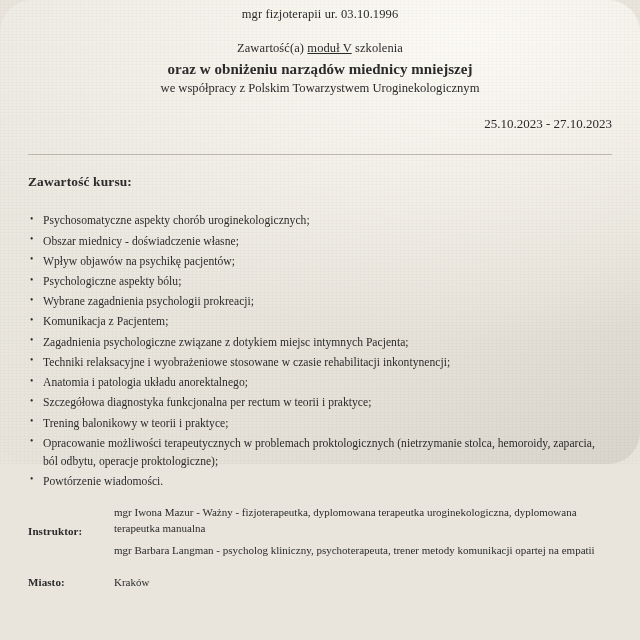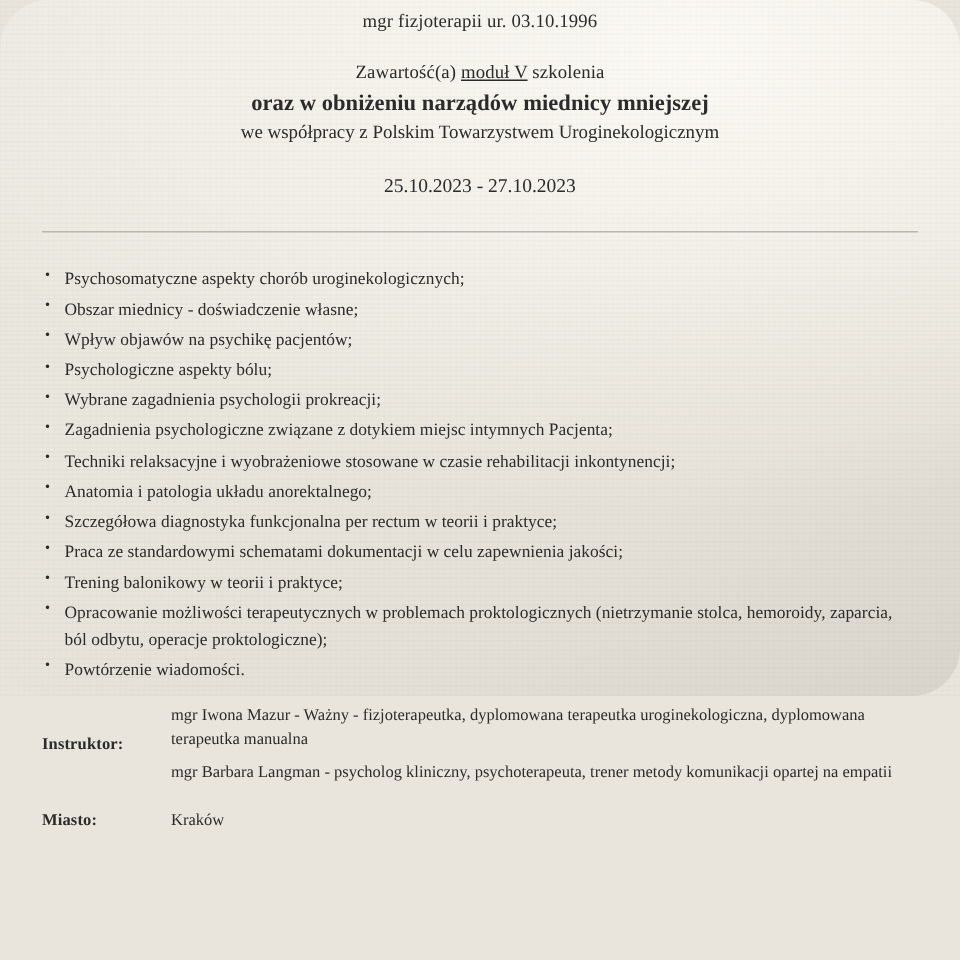--- a/index.html
+++ b/index.html
@@ -63,21 +63,21 @@
     letter-spacing: 0.05px;
     padding-top: 2px;
   }
   .hdr-coop {
     text-align: center;
     font-size: 12.6px;
     line-height: 1.35;
     padding-top: 1px;
   }
   .hdr-dates {
-    text-align: center;
+    text-align: right;
     font-size: 13px;
     padding-top: 19px;
   }
 
   .divider {
     height: 0;
     border: 0;
     border-top: 1px solid #b3ada1;
     margin: 22px 0 0 0;
     opacity: 0.85;
@@ -144,32 +144,33 @@
 
       <div class="hdr-title">oraz w obniżeniu narządów miednicy mniejszej</div>
 
       <div class="hdr-coop">we współpracy z Polskim Towarzystwem Uroginekologicznym</div>
 
       <div class="hdr-dates">25.10.2023 - 27.10.2023</div>
     </div>
 
     <hr class="divider">
 
+    <div class="section-title">Zawartość kursu:</div>
 
     <ul class="course-list">
       <li>Psychosomatyczne aspekty chorób uroginekologicznych;</li>
       <li>Obszar miednicy - doświadczenie własne;</li>
       <li>Wpływ objawów na psychikę pacjentów;</li>
       <li>Psychologiczne aspekty bólu;</li>
       <li>Wybrane zagadnienia psychologii prokreacji;</li>
+      <li>Komunikacja z Pacjentem;</li>
       <li>Zagadnienia psychologiczne związane z dotykiem miejsc intymnych Pacjenta;</li>
       <li>Techniki relaksacyjne i wyobrażeniowe stosowane w czasie rehabilitacji inkontynencji;</li>
       <li>Anatomia i patologia układu anorektalnego;</li>
       <li>Szczegółowa diagnostyka funkcjonalna per rectum w teorii i praktyce;</li>
-      <li>Praca ze standardowymi schematami dokumentacji w celu zapewnienia jakości;</li>
       <li>Trening balonikowy w teorii i praktyce;</li>
       <li>Opracowanie możliwości terapeutycznych w problemach proktologicznych (nietrzymanie stolca, hemoroidy, zaparcia, ból odbytu, operacje proktologiczne);</li>
       <li>Powtórzenie wiadomości.</li>
     </ul>
 
     <div class="details">
 
       <div class="detail-row">
         <div class="detail-label">Instruktor:</div>
         <div class="detail-value">

